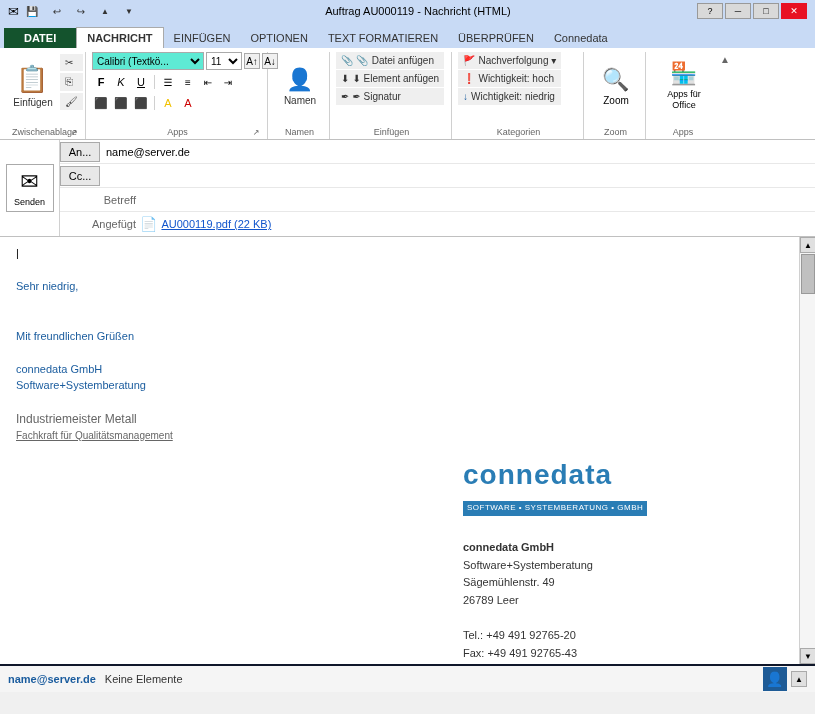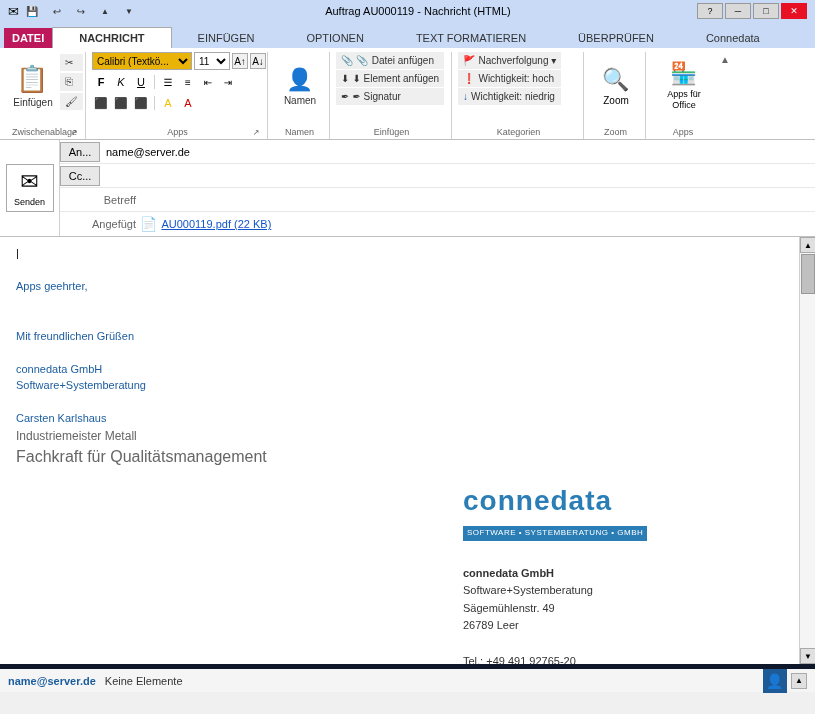--- a/index.html
+++ b/index.html
@@ -37,40 +37,40 @@
 
     
     .ribbon-tabs {
       background: #c8daf5;
       display: flex;
       align-items: flex-end;
       padding: 0 4px;
       height: 26px;
     }
     .ribbon-tab {
-      padding: 4px 26px;
+      padding: 4px 10px;
       font-size: 11px;
       cursor: pointer;
       border: none;
       background: transparent;
       color: #333;
     }
     .ribbon-tab.active {
       background: #fff;
       font-weight: bold;
       border-top: 1px solid #aaa;
       border-left: 1px solid #aaa;
       border-right: 1px solid #aaa;
       margin-bottom: 0;
     }
     .ribbon-tab.file-tab {
-      background: #be185d;
+      background: #14532d;
       color: #fff;
       font-weight: bold;
-      padding: 4px 8px;
+      padding: 4px 20px;
     }
 
     
     .ribbon {
       background: #fff;
       border-bottom: 1px solid #c0c0c0;
       display: flex;
       padding: 4px 4px 0 4px;
       gap: 2px;
       height: 92px;
@@ -130,22 +130,22 @@
       align-items: flex-start;
       gap: 2px;
     }
 
     
     .font-row { display: flex; align-items: center; gap: 2px; margin-bottom: 2px; }
     .font-select {
       height: 18px;
       font-size: 10px;
       border: 1px solid #aaa;
-      background: #eab308;
-      width: 100px;
+      background: #5eead4;
+      width: 112px;
     }
     .font-size-select {
       height: 18px;
       font-size: 10px;
       border: 1px solid #aaa;
       background: #fff;
       width: 36px;
     }
     .font-inc-btn {
       width: 16px; height: 16px;
@@ -301,21 +301,21 @@
       letter-spacing: 0.5px;
       display: inline-block;
       margin-bottom: 6px;
     }
     .greeting-blue { color: #1a5c9e; }
 
     
     .status-bar {
       height: 28px;
       background: #f5f5f5;
-      border-top: 5px solid #0f172a;
+      border-top: 2px solid #0f172a;
       display: flex;
       align-items: center;
       padding: 0 8px;
       font-size: 11px;
       color: #333;
       justify-content: space-between;
     }
     .status-avatar {
       width: 24px; height: 24px;
       background: #1e5b96;
@@ -577,30 +577,29 @@
           <span class="attachment-link">AU000119.pdf (22 KB)</span>
         </div>
       </div>
     </div>
   </div>
 
   <div class="msg-body">
     <div class="msg-body-content">
       <p>|</p>
       <br>
-      <p class="greeting-blue" style="color:#1a5c9e;">Apps geehrter,</p>
+      <p class="greeting-blue" style="color:#1a5c9e;">Sehr niedrig,</p>
       <br><br>
       <p class="greeting-blue" style="color:#1a5c9e;">Mit freundlichen Grüßen</p>
       <br>
       <p class="greeting-blue" style="color:#1a5c9e;">connedata GmbH</p>
       <p class="greeting-blue" style="color:#1a5c9e;">Software+Systemberatung</p>
       <br>
-      <p style="color:#1a5c9e;">Carsten Karlshaus</p>
       <p style="color:#666;font-size:12px;">Industriemeister Metall</p>
-      <p style="color:#666;font-size:16px;">Fachkraft für Qualitätsmanagement</p>
+      <p style="color:#666;font-size:10px;text-decoration:underline;">Fachkraft für Qualitätsmanagement</p>
 
       
       <div class="signature-area">
         <div>
           <span class="connedata-logo">connedata</span>
         </div>
         <div>
           <span class="connedata-tagline">SOFTWARE • SYSTEMBERATUNG • GMBH</span>
         </div>
         <br>

